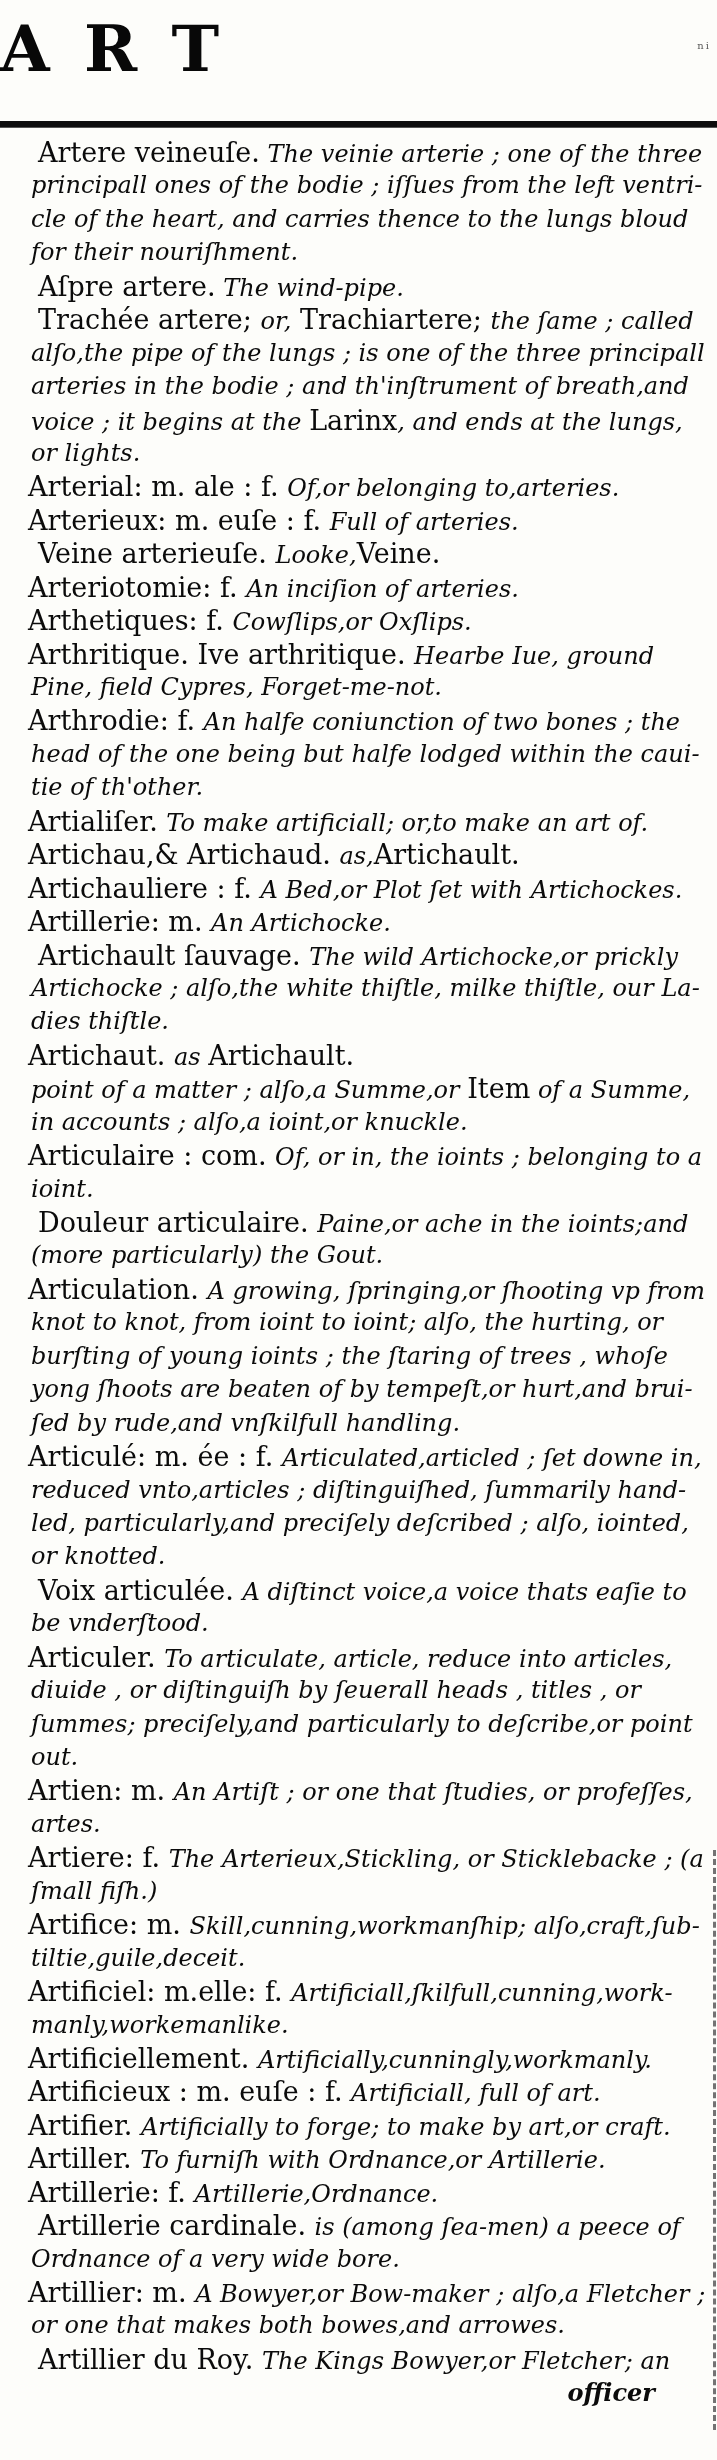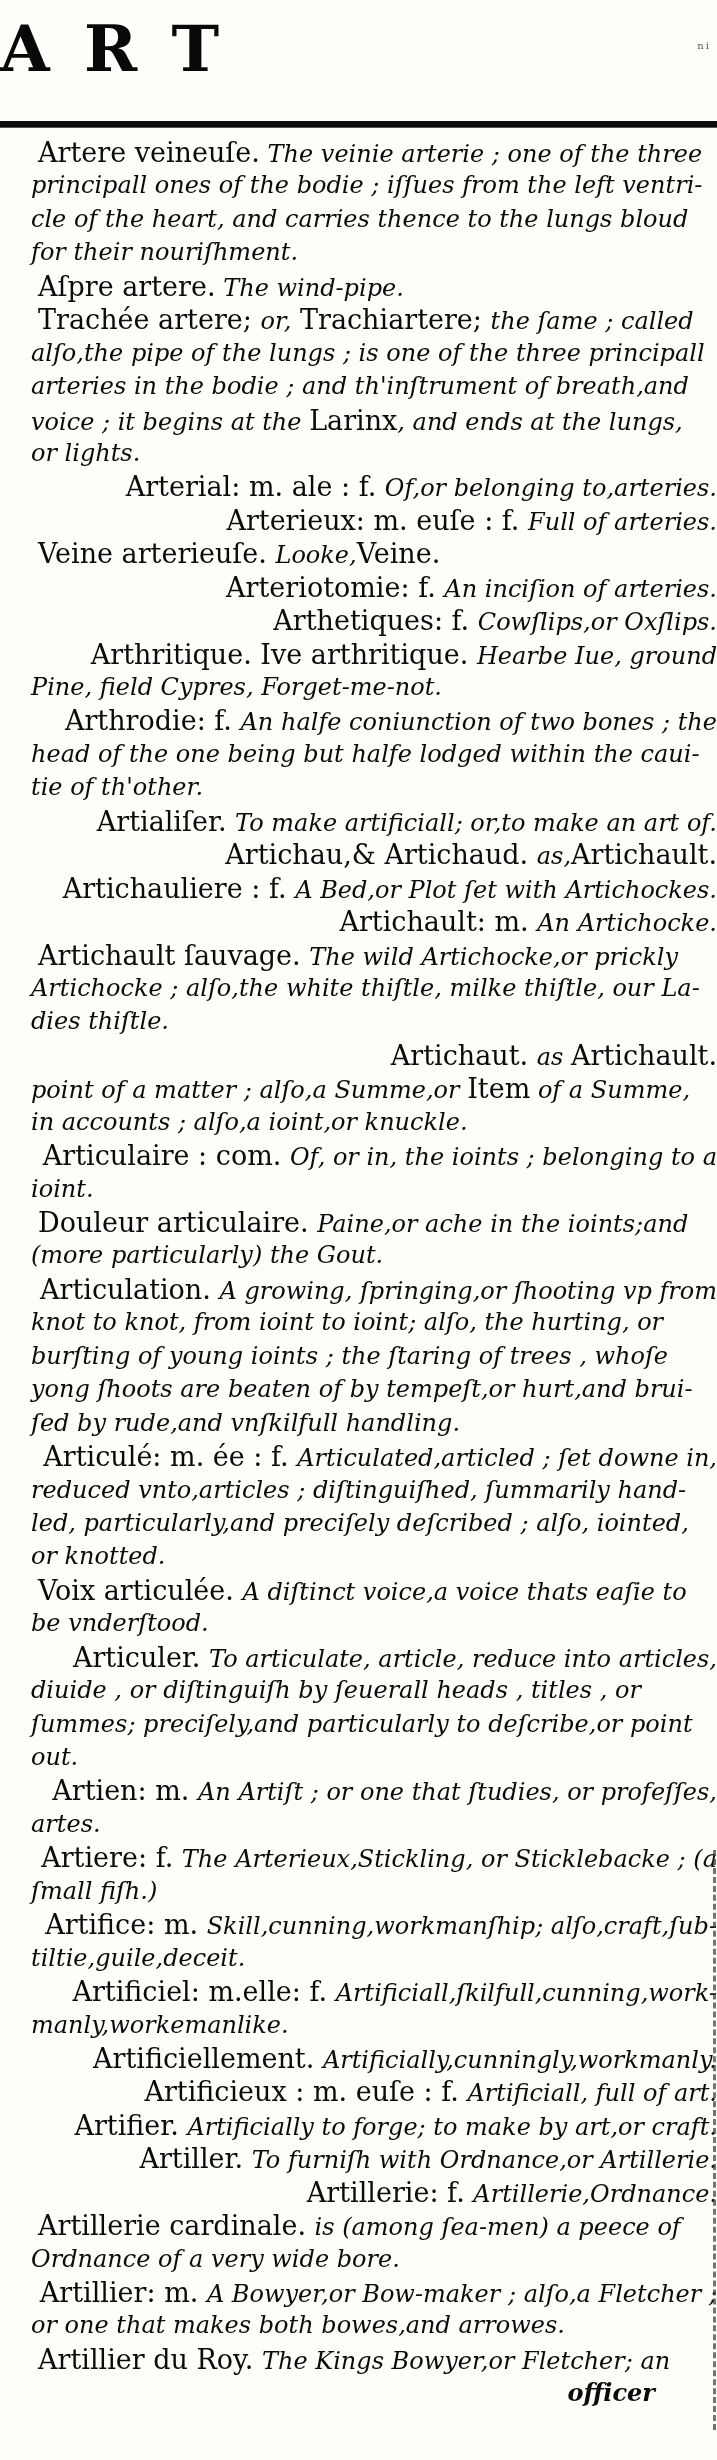--- a/index.html
+++ b/index.html
@@ -19,21 +19,21 @@
     font-size:64px; font-weight:700; letter-spacing:6px;
     line-height:70px; color:#080808;
   }
   .rule {
     position:absolute; top:121px; left:0;
     width:717px; height:6px; background:#0d0d0d;
     box-shadow:0 1px 0 #555;
   }
   .content { position:absolute; top:136px; left:0; width:717px; }
   .line { line-height:33.45px; height:33.45px; white-space:nowrap; }
-  .head  { padding-left:12px;text-align:right; }
+  .head  { padding-left:28px; }
   .cont  { padding-left:31px; }
   .sub   { padding-left:38px; }
   .catch { text-align:right; padding-right:62px;font-weight:bold; }
   .rom { font-style:normal; font-size:27px; }
   .ita { font-style:italic; font-size:24px; }
   .edge-artifact {
     position:absolute; right:1px; top:1850px; height:580px; width:0;
     border-right:3px dashed #3a3a3a; opacity:.7;
   }
 </style>
@@ -61,21 +61,21 @@
       <div class="line head"><span class="rom">Arteriotomie: f. </span><span class="ita">An inciſion of arteries.</span></div>
       <div class="line head"><span class="rom">Arthetiques: f. </span><span class="ita">Cowſlips,or Oxſlips.</span></div>
       <div class="line head"><span class="rom">Arthritique. Ive arthritique. </span><span class="ita">Hearbe Iue, ground</span></div>
       <div class="line cont"><span class="ita">Pine, field Cypres, Forget-me-not.</span></div>
       <div class="line head"><span class="rom">Arthrodie: f. </span><span class="ita">An halfe coniunction of two bones ; the</span></div>
       <div class="line cont"><span class="ita">head of the one being but halfe lodged within the caui-</span></div>
       <div class="line cont"><span class="ita">tie of th'other.</span></div>
       <div class="line head"><span class="rom">Artialiſer. </span><span class="ita">To make artificiall; or,to make an art of.</span></div>
       <div class="line head"><span class="rom">Artichau,&amp; Artichaud. </span><span class="ita">as,</span><span class="rom">Artichault.</span></div>
       <div class="line head"><span class="rom">Artichauliere : f. </span><span class="ita">A Bed,or Plot ſet with Artichockes.</span></div>
-      <div class="line head"><span class="rom">Artichault: m. </span><span class="ita">An Artichocke.</span></div>
+      <div class="line head"><span class="rom">Artillerie: m. </span><span class="ita">An Artichocke.</span></div>
       <div class="line sub"><span class="rom">Artichault ſauvage. </span><span class="ita">The wild Artichocke,or prickly</span></div>
       <div class="line cont"><span class="ita">Artichocke ; alſo,the white thiſtle, milke thiſtle, our La-</span></div>
       <div class="line cont"><span class="ita">dies thiſtle.</span></div>
       <div class="line head"><span class="rom">Artichaut. </span><span class="ita">as </span><span class="rom">Artichault.</span></div>
       <div class="line cont"><span class="ita">point of a matter ; alſo,a Summe,or </span><span class="rom">Item</span><span class="ita"> of a Summe,</span></div>
       <div class="line cont"><span class="ita">in accounts ; alſo,a ioint,or knuckle.</span></div>
       <div class="line head"><span class="rom">Articulaire : com. </span><span class="ita">Of, or in, the ioints ; belonging to a</span></div>
       <div class="line cont"><span class="ita">ioint.</span></div>
       <div class="line sub"><span class="rom">Douleur articulaire. </span><span class="ita">Paine,or ache in the ioints;and</span></div>
       <div class="line cont"><span class="ita">(more particularly) the Gout.</span></div>

